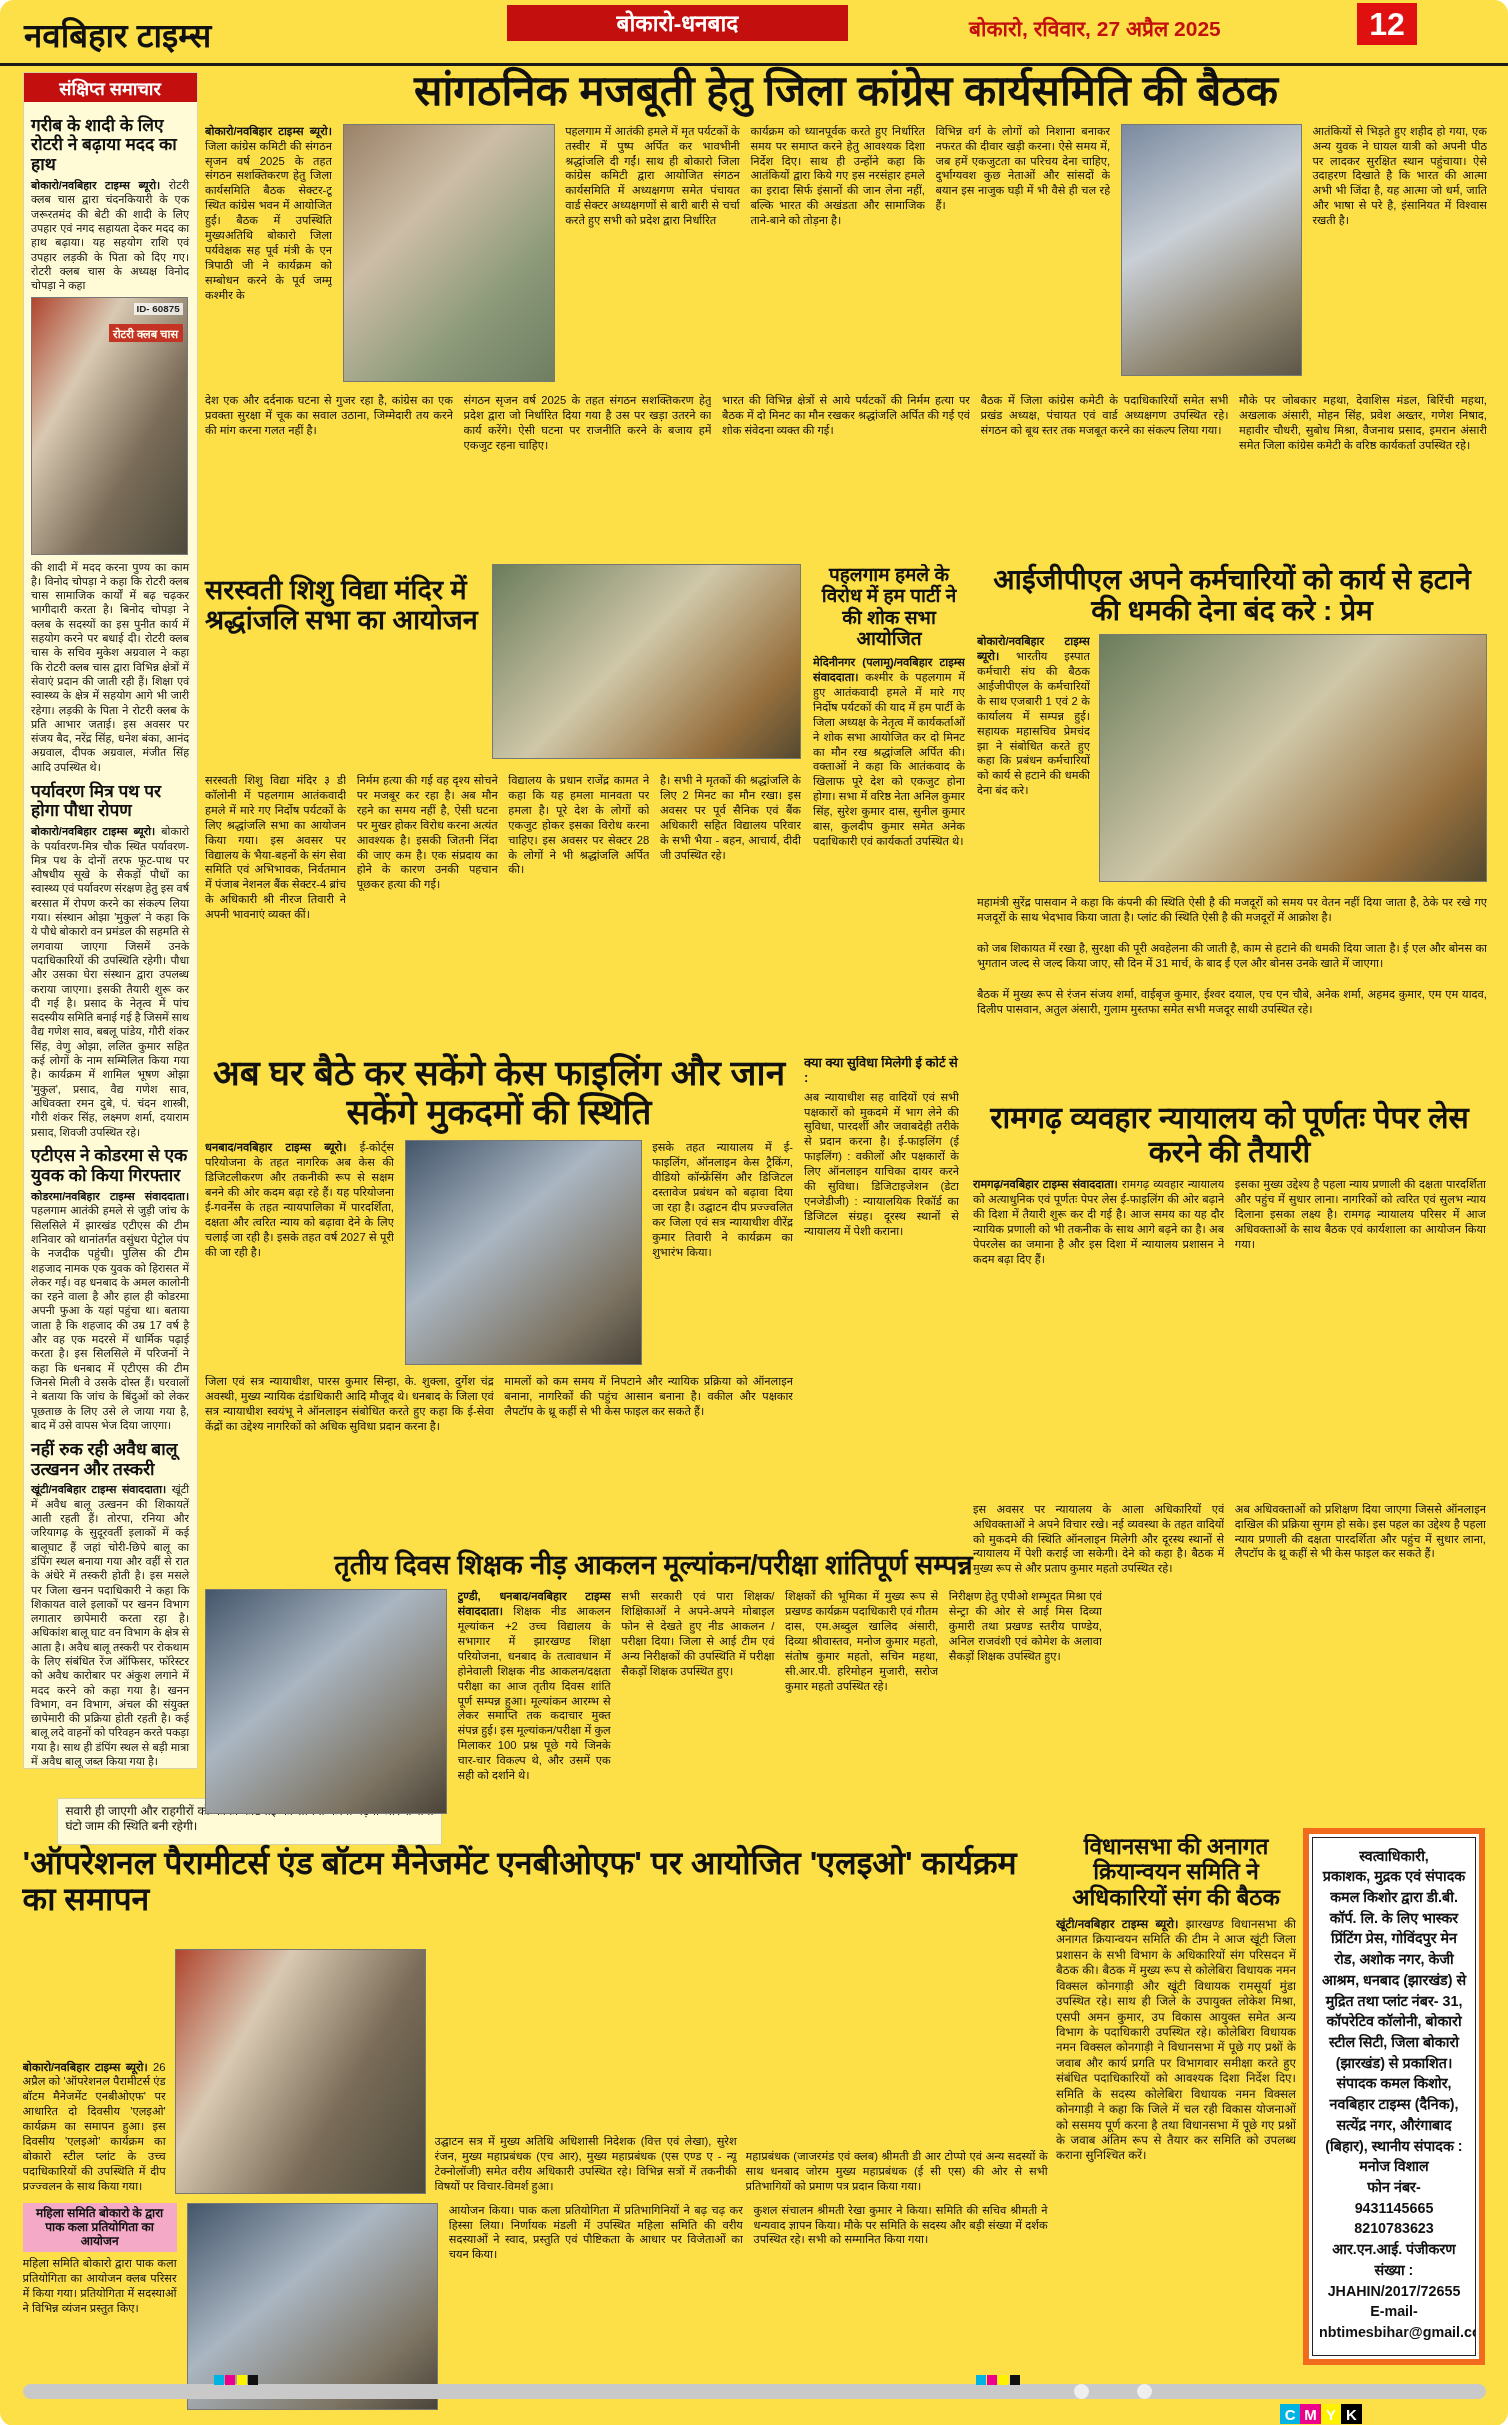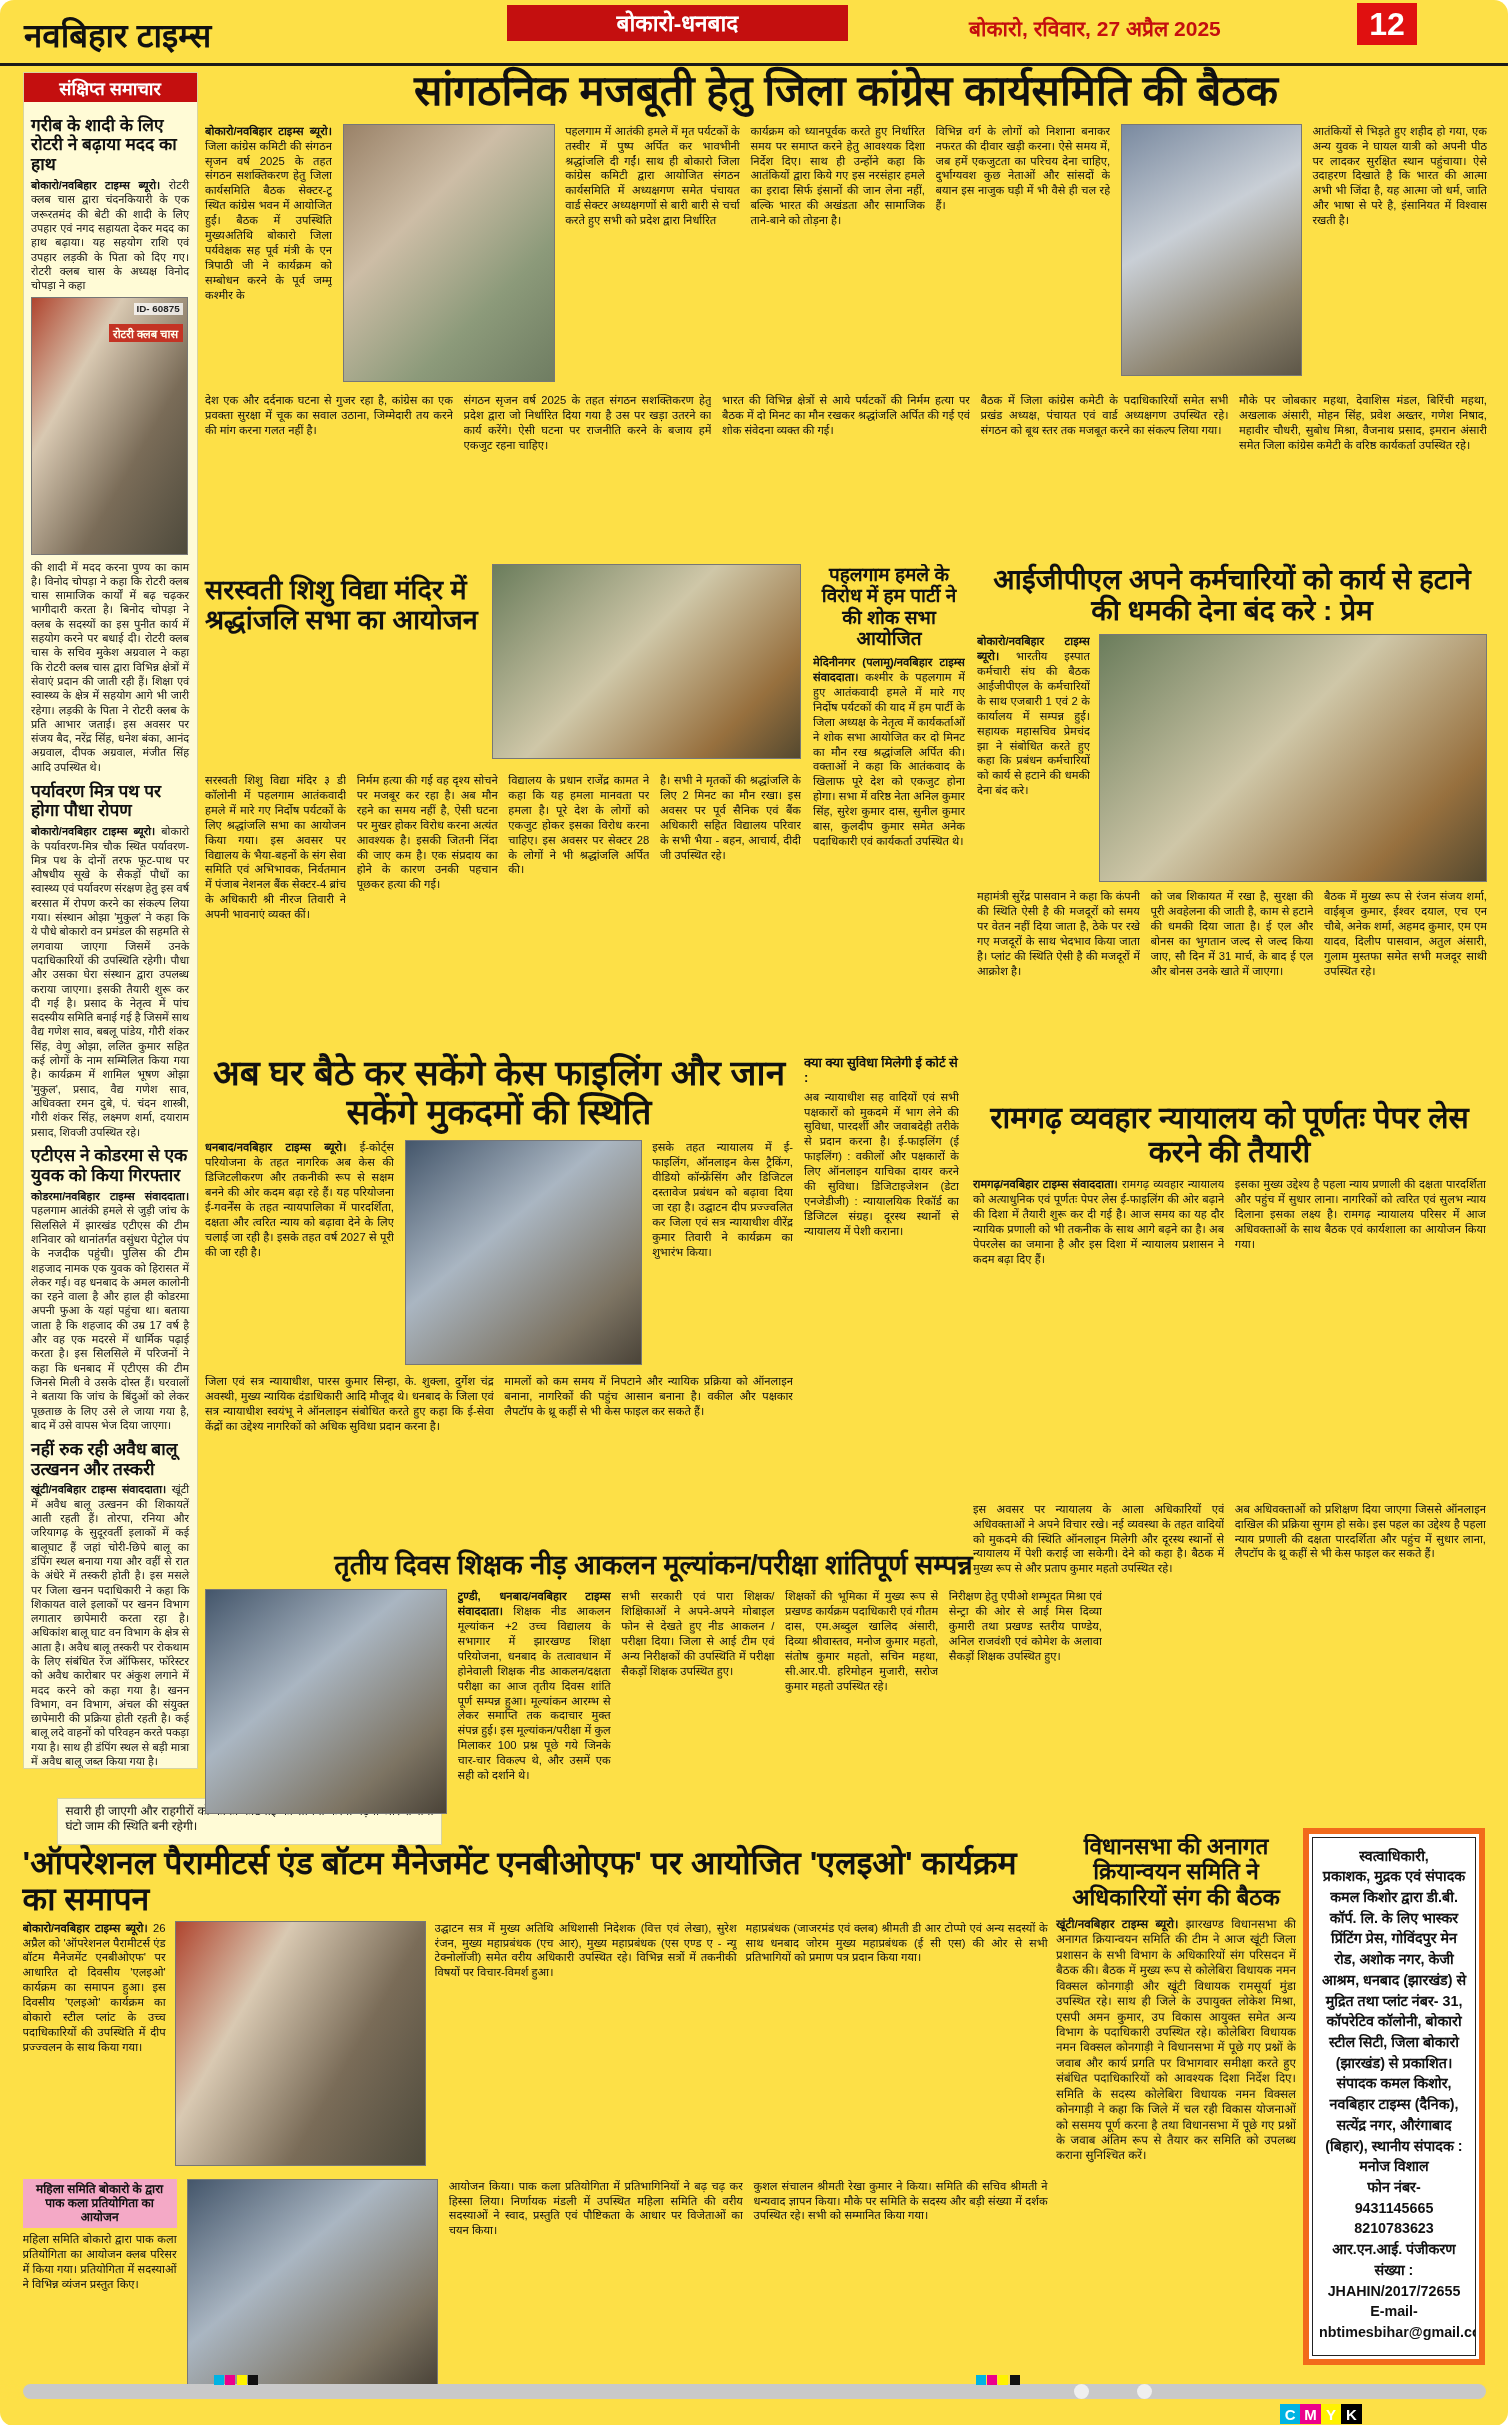--- a/index.html
+++ b/index.html
@@ -129,21 +129,21 @@
     <div class="h2" style="font-size:19px;text-align:center;">पहलगाम हमले के विरोध में हम पार्टी ने की शोक सभा आयोजित</div>
     <p class="col" style="margin:6px 0 0 0;display:block;"><span class="byline">मेदिनीनगर (पलामू)/नवबिहार टाइम्स संवाददाता।</span> <span>कश्मीर के पहलगाम में हुए आतंकवादी हमले में मारे गए निर्दोष पर्यटकों की याद में हम पार्टी के जिला अध्यक्ष के नेतृत्व में कार्यकर्ताओं ने शोक सभा आयोजित कर दो मिनट का मौन रख श्रद्धांजलि अर्पित की। वक्ताओं ने कहा कि आतंकवाद के खिलाफ पूरे देश को एकजुट होना होगा। सभा में वरिष्ठ नेता अनिल कुमार सिंह, सुरेश कुमार दास, सुनील कुमार बास, कुलदीप कुमार समेत अनेक पदाधिकारी एवं कार्यकर्ता उपस्थित थे।</span></p>
   </div>
 
   <div class="abs" style="left:977px;top:564px;width:510px;height:461px;">
     <div class="h2" style="font-size:28px;text-align:center;">आईजीपीएल अपने कर्मचारियों को कार्य से हटाने की धमकी देना बंद करे : प्रेम</div>
     <div style="display:flex;gap:9px;margin-top:7.5px;height:249px;">
       <div class="col clip" style="flex:0 0 113px;"><span class="byline">बोकारो/नवबिहार टाइम्स ब्यूरो।</span> <span>भारतीय इस्पात कर्मचारी संघ की बैठक आईजीपीएल के कर्मचारियों के साथ एजबारी 1 एवं 2 के कार्यालय में सम्पन्न हुई। सहायक महासचिव प्रेमचंद झा ने संबोधित करते हुए कहा कि प्रबंधन कर्मचारियों को कार्य से हटाने की धमकी देना बंद करे।</span></div>
       <div class="photo ph-d" style="flex:1;height:246px;"></div>
     </div>
-    <div class="cols" style="margin-top:6px;height:127px;">
+    <div class="cols" style="margin-top:12px;height:127px;flex-direction:column;">
       <div class="col clip">महामंत्री सुरेंद्र पासवान ने कहा कि कंपनी की स्थिति ऐसी है की मजदूरों को समय पर वेतन नहीं दिया जाता है, ठेके पर रखे गए मजदूरों के साथ भेदभाव किया जाता है। प्लांट की स्थिति ऐसी है की मजदूरों में आक्रोश है।</div>
       <div class="col clip">को जब शिकायत में रखा है, सुरक्षा की पूरी अवहेलना की जाती है, काम से हटाने की धमकी दिया जाता है। ई एल और बोनस का भुगतान जल्द से जल्द किया जाए, सौ दिन में 31 मार्च, के बाद ई एल और बोनस उनके खाते में जाएगा।</div>
       <div class="col clip">बैठक में मुख्य रूप से रंजन संजय शर्मा, वाईबृज कुमार, ईश्वर दयाल, एच एन चौबे, अनेक शर्मा, अहमद कुमार, एम एम यादव, दिलीप पासवान, अतुल अंसारी, गुलाम मुस्तफा समेत सभी मजदूर साथी उपस्थित रहे।</div>
     </div>
   </div>
 
   <div class="abs" style="left:205px;top:1053px;width:588px;height:490px;">
     <div class="h2" style="font-size:35px;text-align:center;">अब घर बैठे कर सकेंगे केस फाइलिंग और जान सकेंगे मुकदमों की स्थिति</div>
     <div style="display:flex;gap:10.6px;margin-top:9px;height:226px;">
       <div class="col clip" style="flex:0 0 189px;"><span class="byline">धनबाद/नवबिहार टाइम्स ब्यूरो।</span> <span>ई-कोर्ट्स परियोजना के तहत नागरिक अब केस की डिजिटलीकरण और तकनीकी रूप से सक्षम बनने की ओर कदम बढ़ा रहे हैं। यह परियोजना ई-गवर्नेंस के तहत न्यायपालिका में पारदर्शिता, दक्षता और त्वरित न्याय को बढ़ावा देने के लिए चलाई जा रही है। इसके तहत वर्ष 2027 से पूरी की जा रही है।</span></div>
@@ -179,21 +179,21 @@
       <div class="photo ph-e" style="flex:0 0 240px;height:223px;"></div>
       <div class="col clip"><span class="byline">टुण्डी, धनबाद/नवबिहार टाइम्स संवाददाता।</span> <span>शिक्षक नीड आकलन मूल्यांकन +2 उच्च विद्यालय के सभागार में झारखण्ड शिक्षा परियोजना, धनबाद के तत्वावधान में होनेवाली शिक्षक नीड आकलन/दक्षता परीक्षा का आज तृतीय दिवस शांति पूर्ण सम्पन्न हुआ। मूल्यांकन आरम्भ से लेकर समाप्ति तक कदाचार मुक्त संपन्न हुई। इस मूल्यांकन/परीक्षा में कुल मिलाकर 100 प्रश्न पूछे गये जिनके चार-चार विकल्प थे, और उसमें एक सही को दर्शाने थे।</span></div>
       <div class="col clip">सभी सरकारी एवं पारा शिक्षक/शिक्षिकाओं ने अपने-अपने मोबाइल फोन से देखते हुए नीड आकलन / परीक्षा दिया। जिला से आई टीम एवं अन्य निरीक्षकों की उपस्थिति में परीक्षा सैकड़ों शिक्षक उपस्थित हुए।</div>
       <div class="col clip">शिक्षकों की भूमिका में मुख्य रूप से प्रखण्ड कार्यक्रम पदाधिकारी एवं गौतम दास, एम.अब्दुल खालिद अंसारी, दिव्या श्रीवास्तव, मनोज कुमार महतो, संतोष कुमार महतो, सचिन महथा, सी.आर.पी. हरिमोहन मुजारी, सरोज कुमार महतो उपस्थित रहे।</div>
       <div class="col clip">निरीक्षण हेतु एपीओ शम्भूदत मिश्रा एवं सेन्ट्रा की ओर से आई मिस दिव्या कुमारी तथा प्रखण्ड स्तरीय पाण्डेय, अनिल राजवंशी एवं कोमेश के अलावा सैकड़ों शिक्षक उपस्थित हुए।</div>
     </div>
   </div>
 
   <div class="abs" style="left:22.6px;top:1846px;width:1025px;height:537px;">
     <div class="h2" style="font-size:32px;text-align:left;">'ऑपरेशनल पैरामीटर्स एंड बॉटम मैनेजमेंट एनबीओएफ' पर आयोजित 'एलइओ' कार्यक्रम का समापन</div>
-    <div style="display:flex;gap:9px;margin-top:3px;height:249px;">
+    <div style="display:flex;gap:9px;margin-top:27px;height:249px;align-items:flex-end;">
       <div class="col clip" style="flex:0 0 143px;"><span class="byline">बोकारो/नवबिहार टाइम्स ब्यूरो।</span> <span>26 अप्रैल को 'ऑपरेशनल पैरामीटर्स एंड बॉटम मैनेजमेंट एनबीओएफ' पर आधारित दो दिवसीय 'एलइओ' कार्यक्रम का समापन हुआ। इस दिवसीय 'एलइओ' कार्यक्रम का बोकारो स्टील प्लांट के उच्च पदाधिकारियों की उपस्थिति में दीप प्रज्ज्वलन के साथ किया गया।</span></div>
       <div class="photo ph-b" style="flex:0 0 249px;height:243px;"></div>
       <div class="col clip">उद्घाटन सत्र में मुख्य अतिथि अधिशासी निदेशक (वित्त एवं लेखा), सुरेश रंजन, मुख्य महाप्रबंधक (एच आर), मुख्य महाप्रबंधक (एस एण्ड ए - न्यू टेक्नोलॉजी) समेत वरीय अधिकारी उपस्थित रहे। विभिन्न सत्रों में तकनीकी विषयों पर विचार-विमर्श हुआ।</div>
       <div class="col clip">महाप्रबंधक (जाजरमंड एवं क्लब) श्रीमती डी आर टोप्पो एवं अन्य सदस्यों के साथ धनबाद जोरम मुख्य महाप्रबंधक (ई सी एस) की ओर से सभी प्रतिभागियों को प्रमाण पत्र प्रदान किया गया।</div>
     </div>
     <div style="display:flex;gap:10.6px;margin-top:9px;height:211px;">
       <div style="flex:0 0 154px;overflow:hidden;">
         <div class="pinkhead">महिला समिति बोकारो के द्वारा पाक कला प्रतियोगिता का आयोजन</div>
         <p class="col" style="display:block;margin:4.5px 0 0 0;">महिला समिति बोकारो द्वारा पाक कला प्रतियोगिता का आयोजन क्लब परिसर में किया गया। प्रतियोगिता में सदस्याओं ने विभिन्न व्यंजन प्रस्तुत किए।</p>
       </div>

